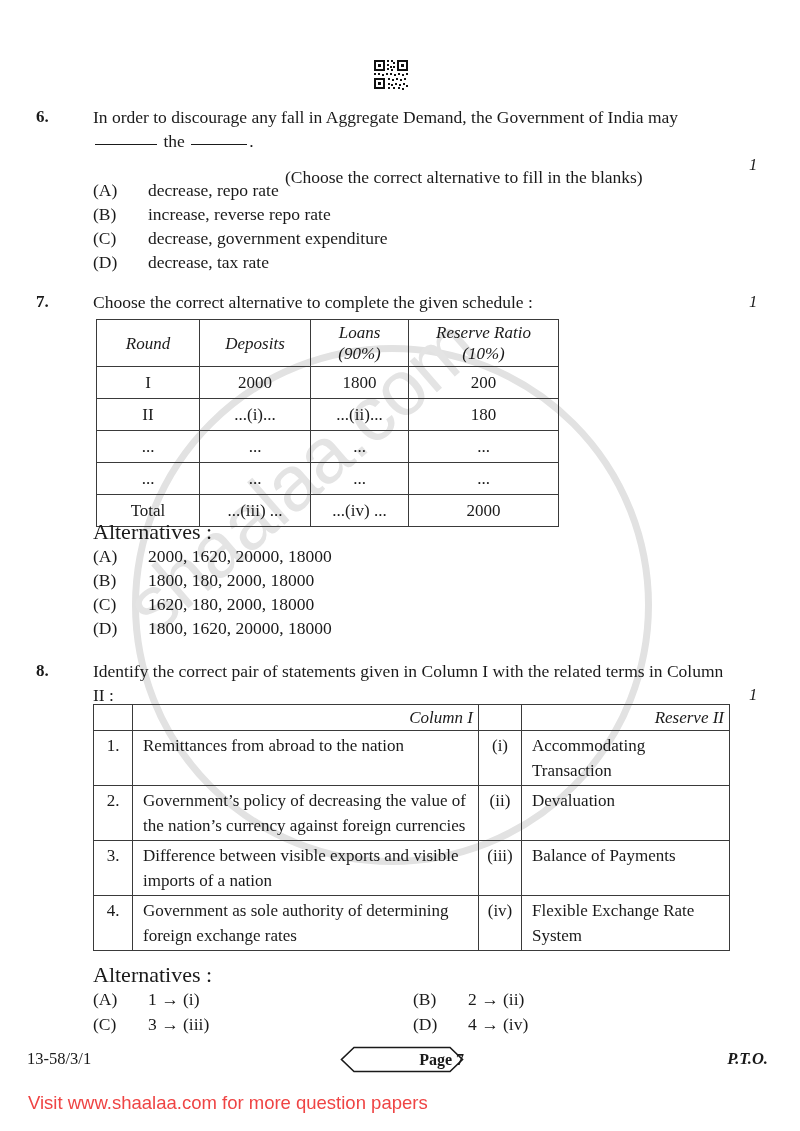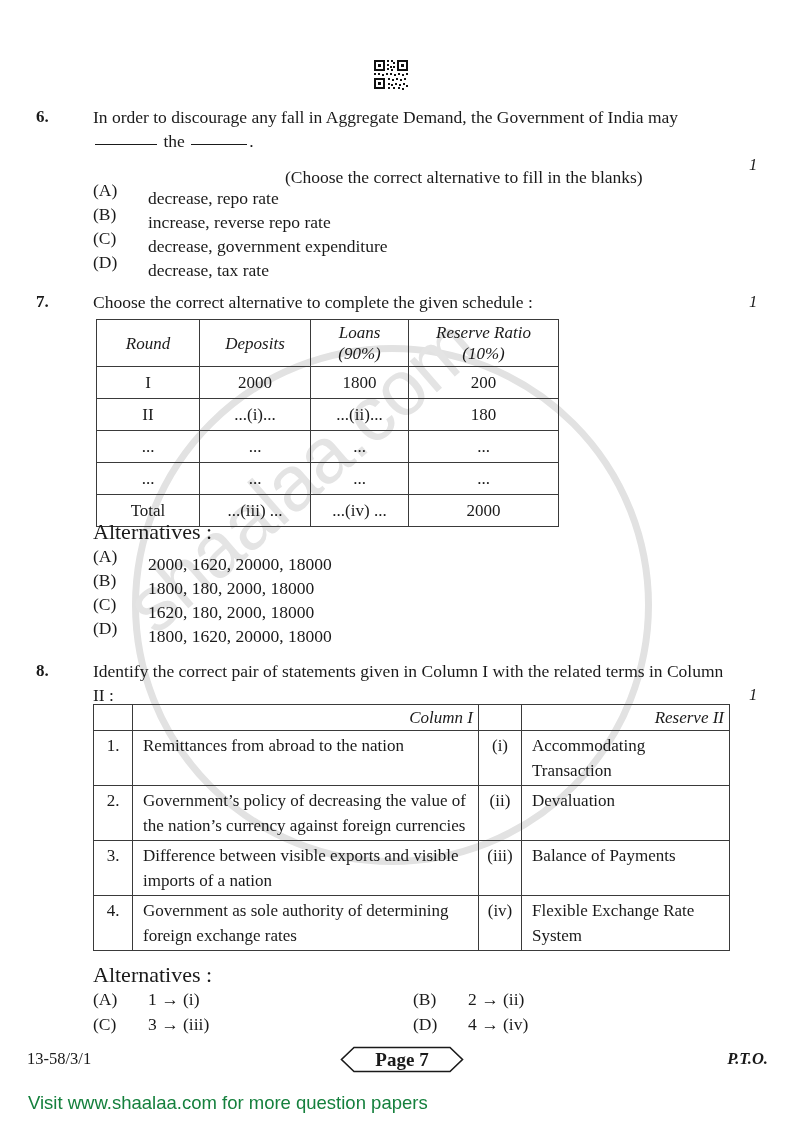--- a/index.html
+++ b/index.html
@@ -120,21 +120,21 @@
   }
   .opt-label {
     position: absolute;
     left: 0;
     top: 0;
     width: 40px;
   }
   .opt-text {
     position: absolute;
     left: 55px;
-    top: 8px;
+    top: 0;
     white-space: nowrap;
   }
   .alt-heading {
     position: absolute;
     left: 93px;
     font-size: 22px;
     line-height: 24px;
   }
   
   .opt-grid { position: absolute; left: 93px; width: 640px; }
@@ -207,31 +207,31 @@
     width: 124px;
     height: 27px;
   }
   .page-badge svg { position: absolute; left: 0; top: 0; }
   .page-badge .label {
     position: absolute;
     left: 0; top: 0;
     width: 124px;
     height: 27px;
     line-height: 27px;
-    text-align: center;
+    text-align: right;
     font-weight: bold;
-    font-size: 19px;
+    font-size: 16px;
   }
   .site-note {
     position: absolute;
     left: 28px;
     top: 1092px;
     font-family: "Liberation Sans", "DejaVu Sans", sans-serif;
     font-size: 18.5px;
-    color: #15803d;
+    color: #ef4444;
   }
 </style>
 </head>
 <body>
 
 <div class="page">
 
   <div class="watermark">
     <div class="wm-circle"></div>
     <div class="wm-text">shaalaa.com</div>

